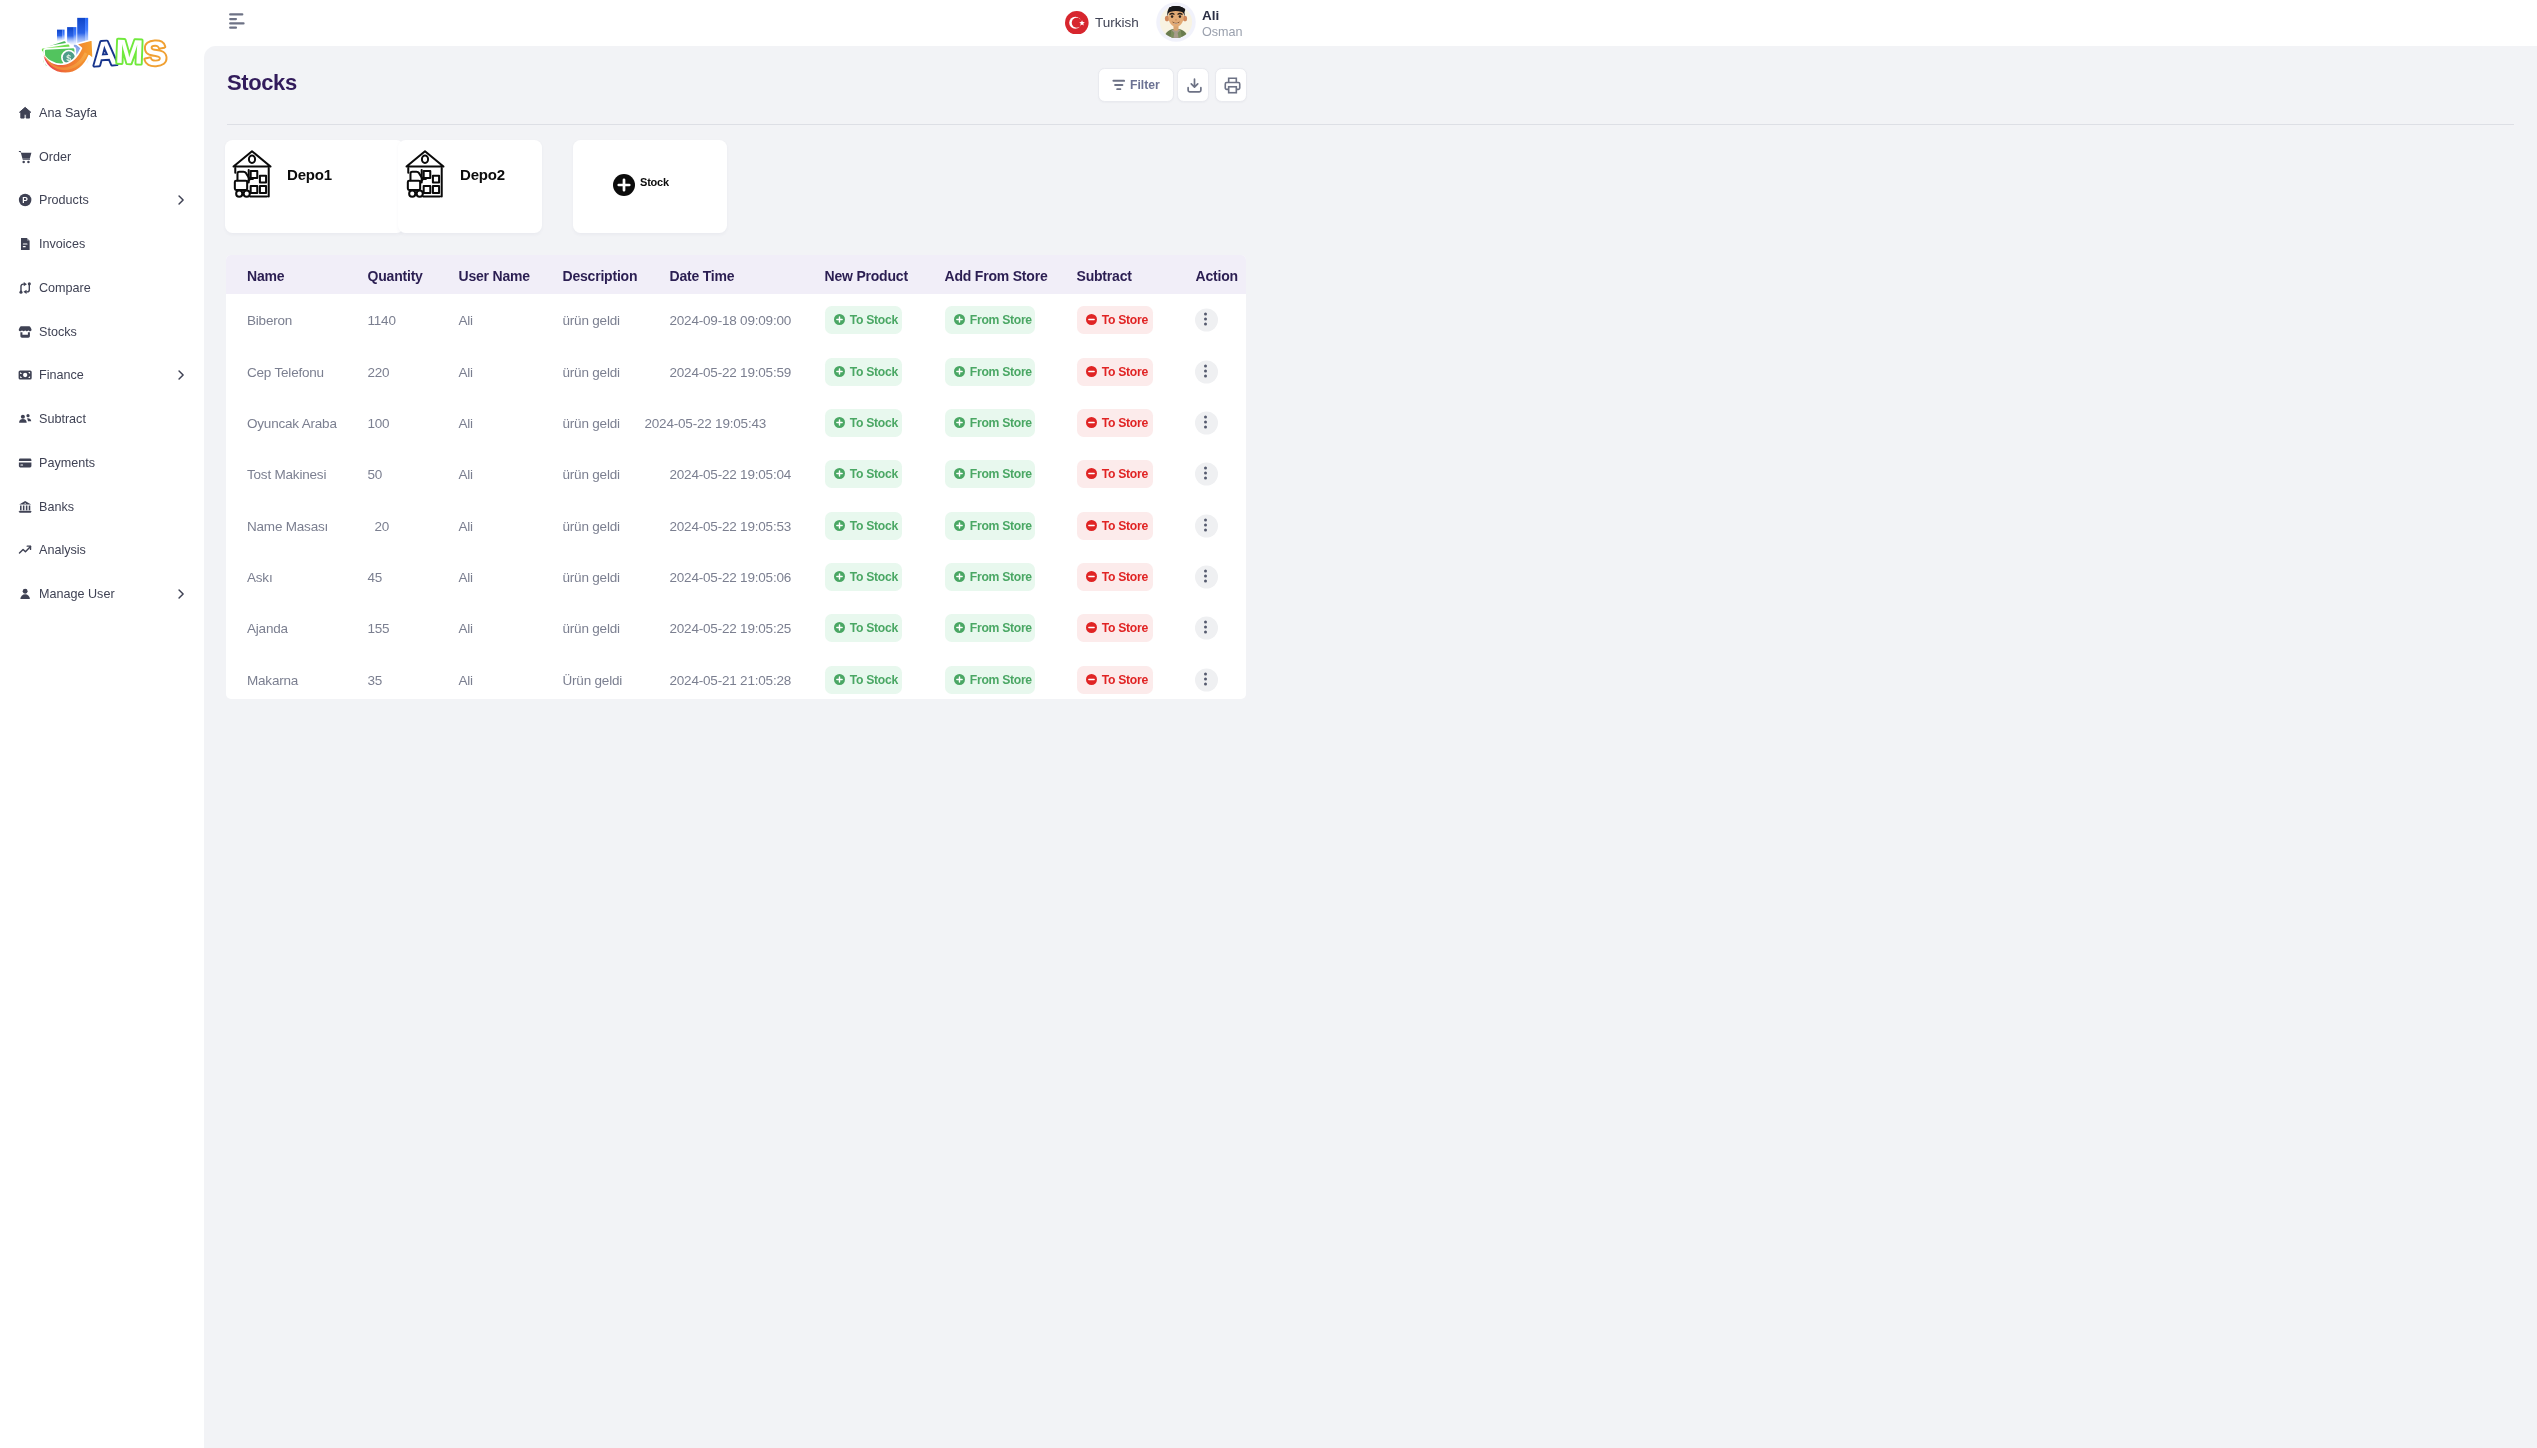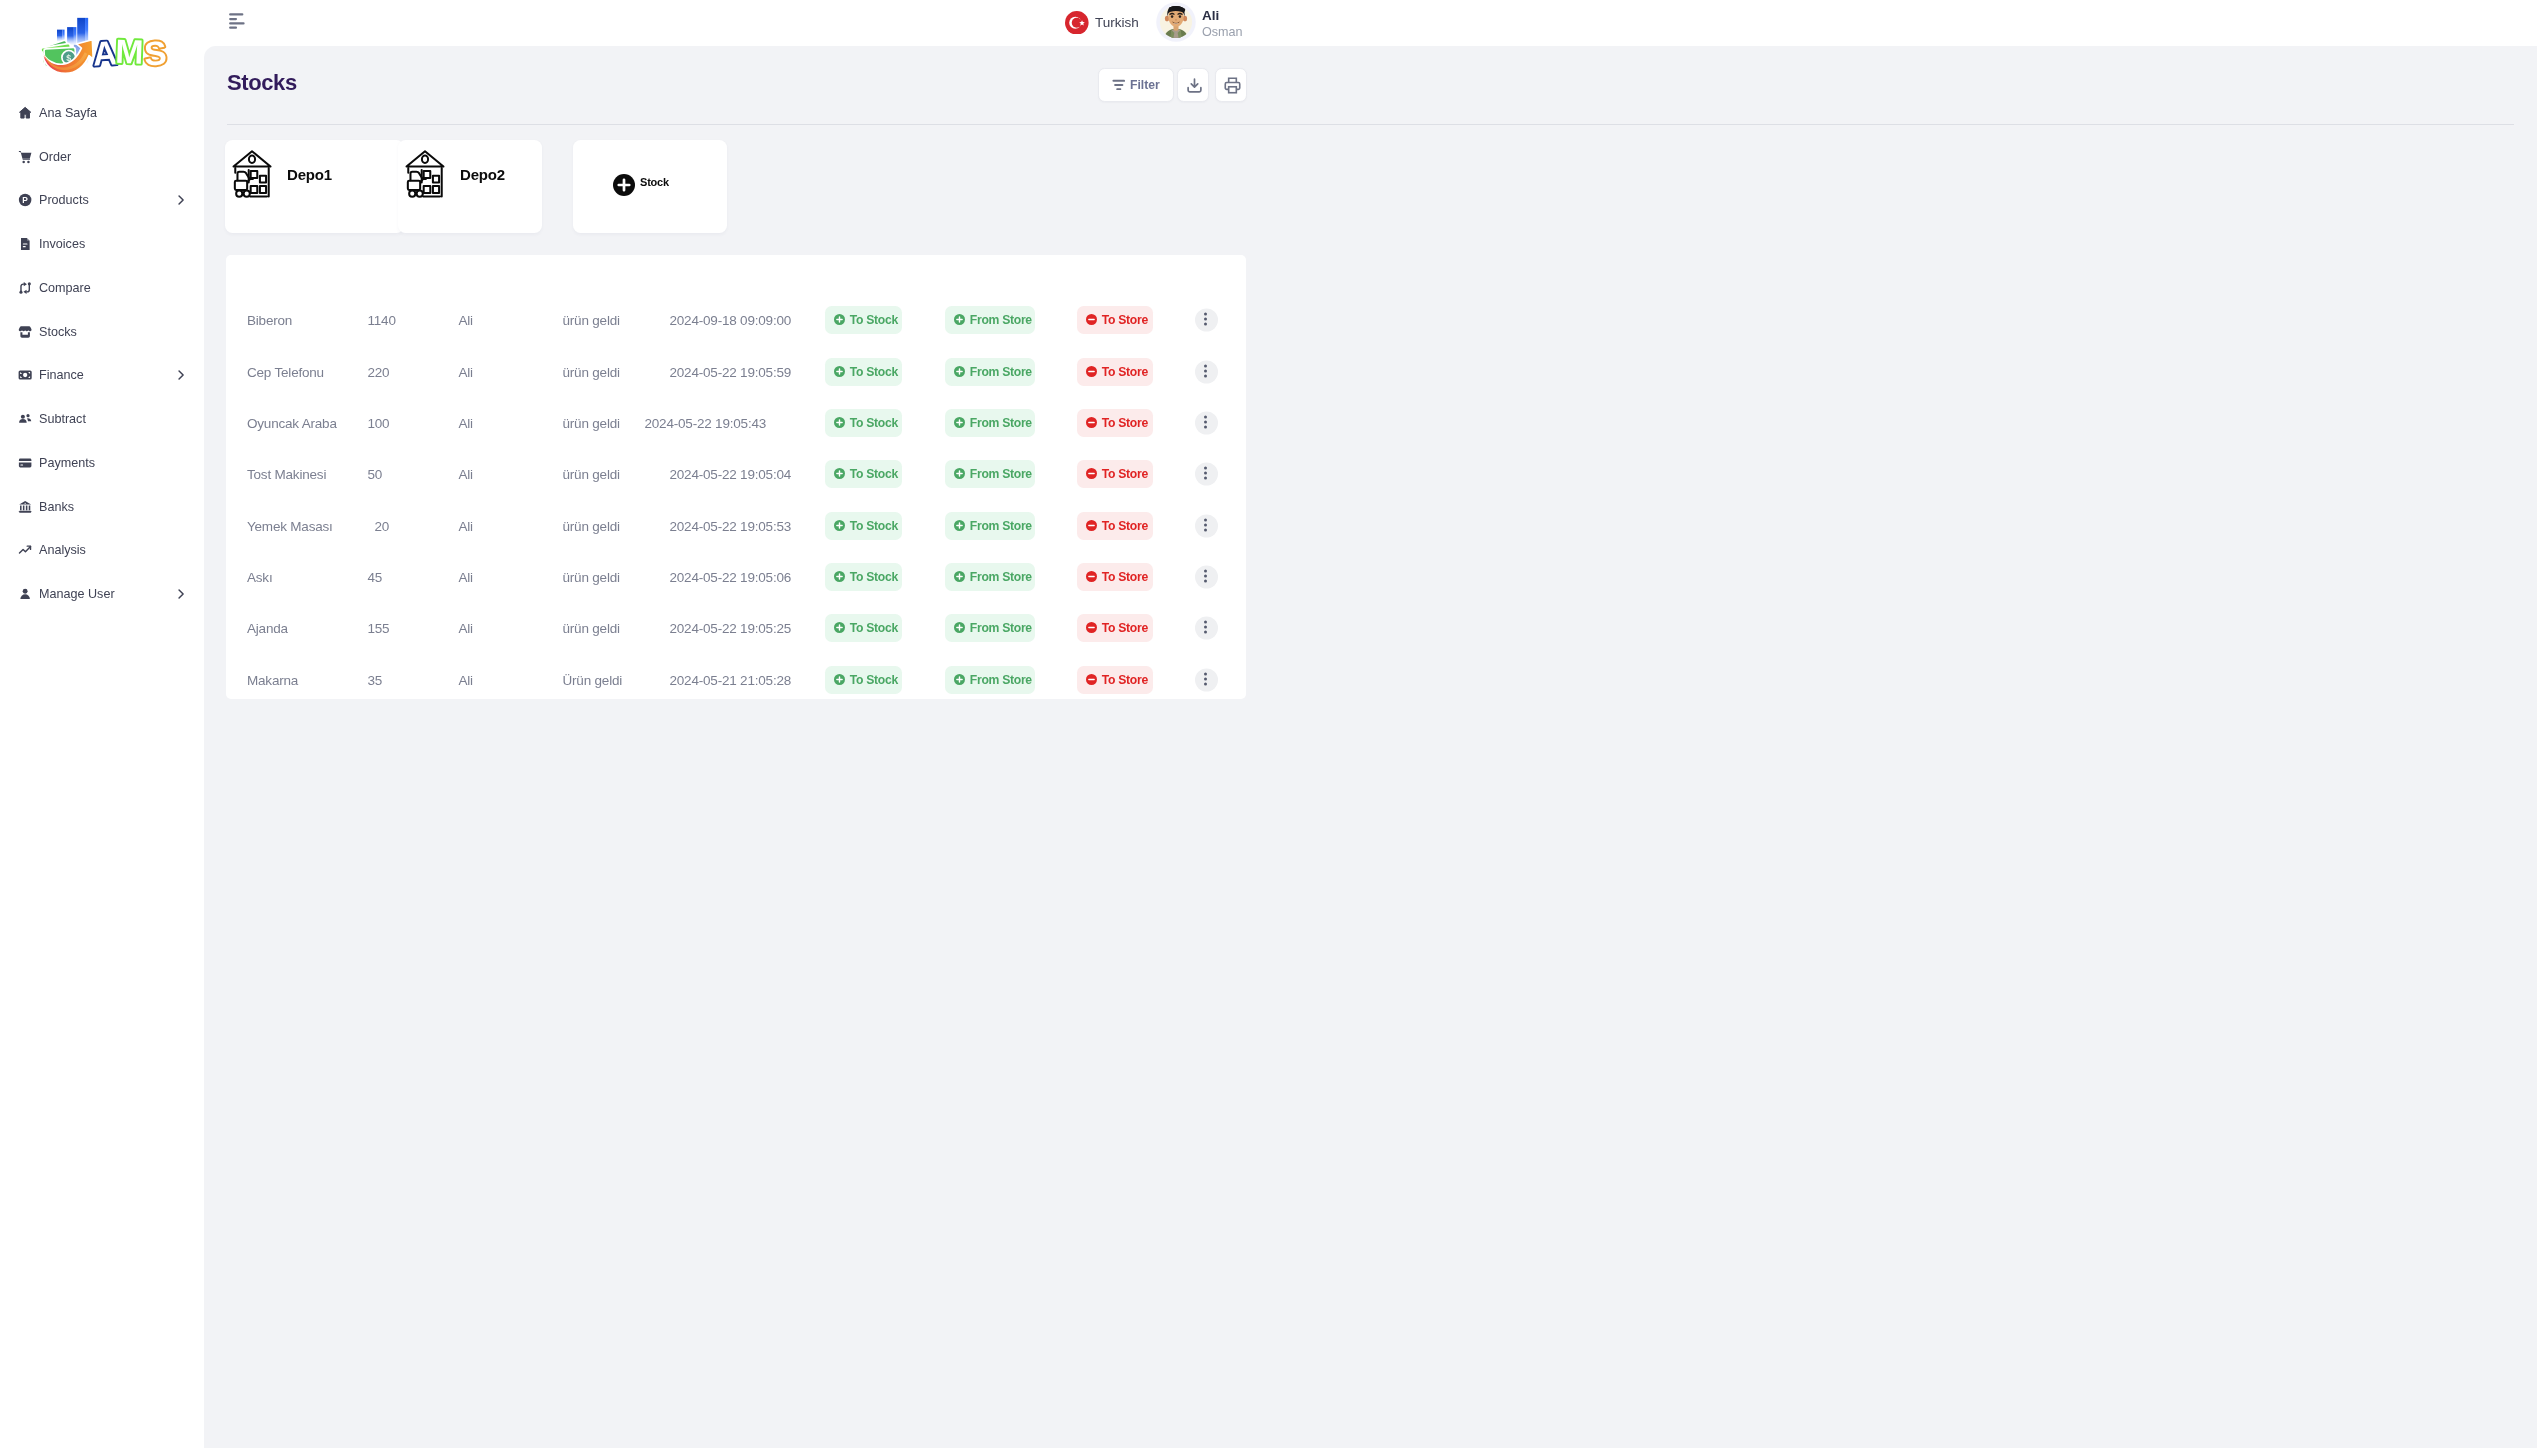--- a/index.html
+++ b/index.html
@@ -310,20 +310,31 @@
       <div class="wlabel">Depo2</div>
     </div>
   <div class="card" id="card3">
     <svg style="position:absolute;left:40px;top:34px" width="22" height="22" viewBox="0 0 26 26">
         <circle cx="13" cy="13" r="13" fill="#0c0c0c"></circle>
         <path d="M13 6.8v12.4M6.8 13h12.4" stroke="#fff" stroke-width="3.2" stroke-linecap="round"></path>
       </svg>
     <div style="position:absolute;left:67px;top:36px;font-size:11px;letter-spacing:-0.2px;font-weight:bold;color:#0c0c0c">Stock</div>
   </div>
   <div id="table">
+    <div id="thead">
+      <div class="th" style="left:21.5px">Name</div>
+      <div class="th" style="left:142px">Quantity</div>
+      <div class="th" style="left:233px">User Name</div>
+      <div class="th" style="left:337px">Description</div>
+      <div class="th" style="left:444px">Date Time</div>
+      <div class="th" style="left:599px">New Product</div>
+      <div class="th" style="left:719px">Add From Store</div>
+      <div class="th" style="left:851px">Subtract</div>
+      <div class="th" style="left:970px">Action</div>
+    </div>
     <div class="row" style="top:39px">
       <div class="cell" style="left:21.5px">Biberon</div>
       <div class="cell" style="left:142px">1140</div>
       <div class="cell" style="left:233px">Ali</div>
       <div class="cell" style="left:337px">ürün geldi</div>
       <div class="cell" style="left:444px">2024-09-18 09:09:00</div>
       <div class="pill pg" style="left:599px;width:77px">
           <svg width="11" height="11" viewBox="0 0 13 13">
             <circle cx="6.5" cy="6.5" r="6.5" fill="#4aa764"></circle>
             <path d="M6.5 3.4v6.2M3.4 6.5h6.2" stroke="#fff" stroke-width="1.7" stroke-linecap="round"></path>
@@ -443,21 +454,21 @@
           </svg>
           <b>To Store</b>
         </div>
       <div class="dots">
           <i style="top:4.8px"></i>
           <i style="top:9.8px"></i>
           <i style="top:14.7px"></i>
         </div>
     </div>
     <div class="row" style="top:245px">
-      <div class="cell" style="left:21.5px">Yemek Masası</div>
+      <div class="cell" style="left:21.5px">Name Masası</div>
       <div class="cell" style="left:149px">20</div>
       <div class="cell" style="left:233px">Ali</div>
       <div class="cell" style="left:337px">ürün geldi</div>
       <div class="cell" style="left:444px">2024-05-22 19:05:53</div>
       <div class="pill pg" style="left:599px;width:77px">
           <svg width="11" height="11" viewBox="0 0 13 13">
             <circle cx="6.5" cy="6.5" r="6.5" fill="#4aa764"></circle>
             <path d="M6.5 3.4v6.2M3.4 6.5h6.2" stroke="#fff" stroke-width="1.7" stroke-linecap="round"></path>
           </svg>
           <b>To Stock</b>

